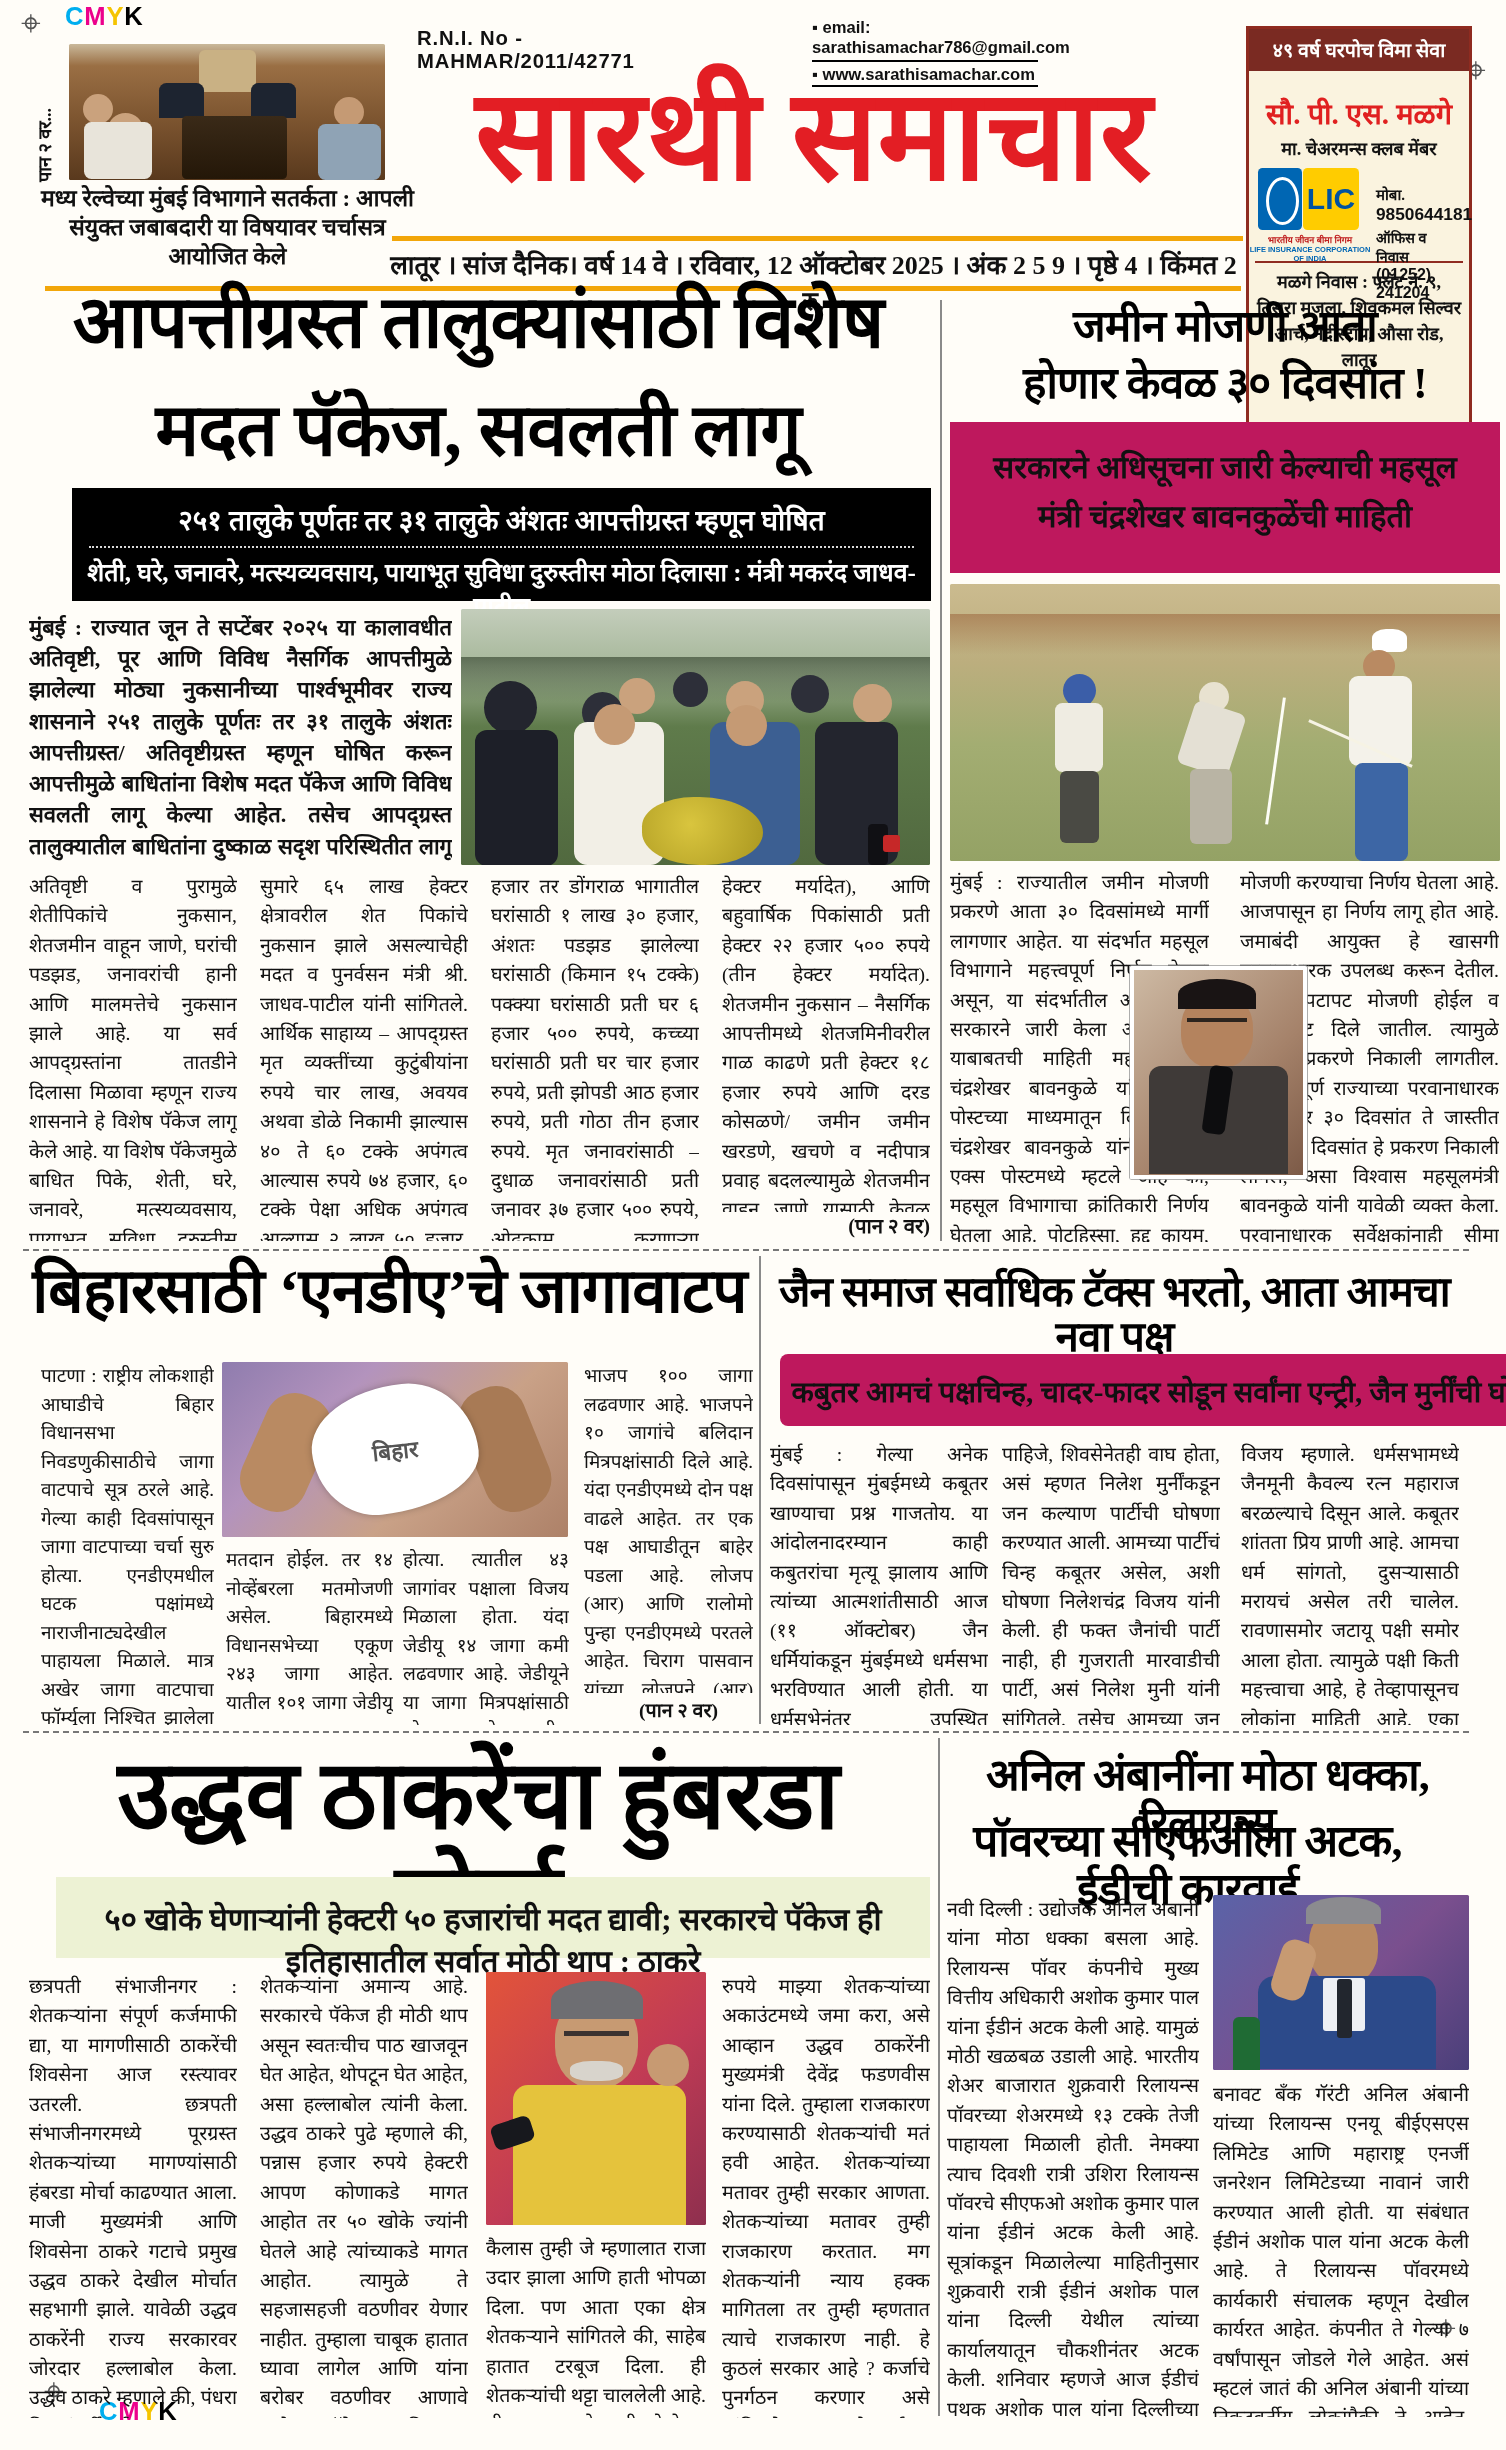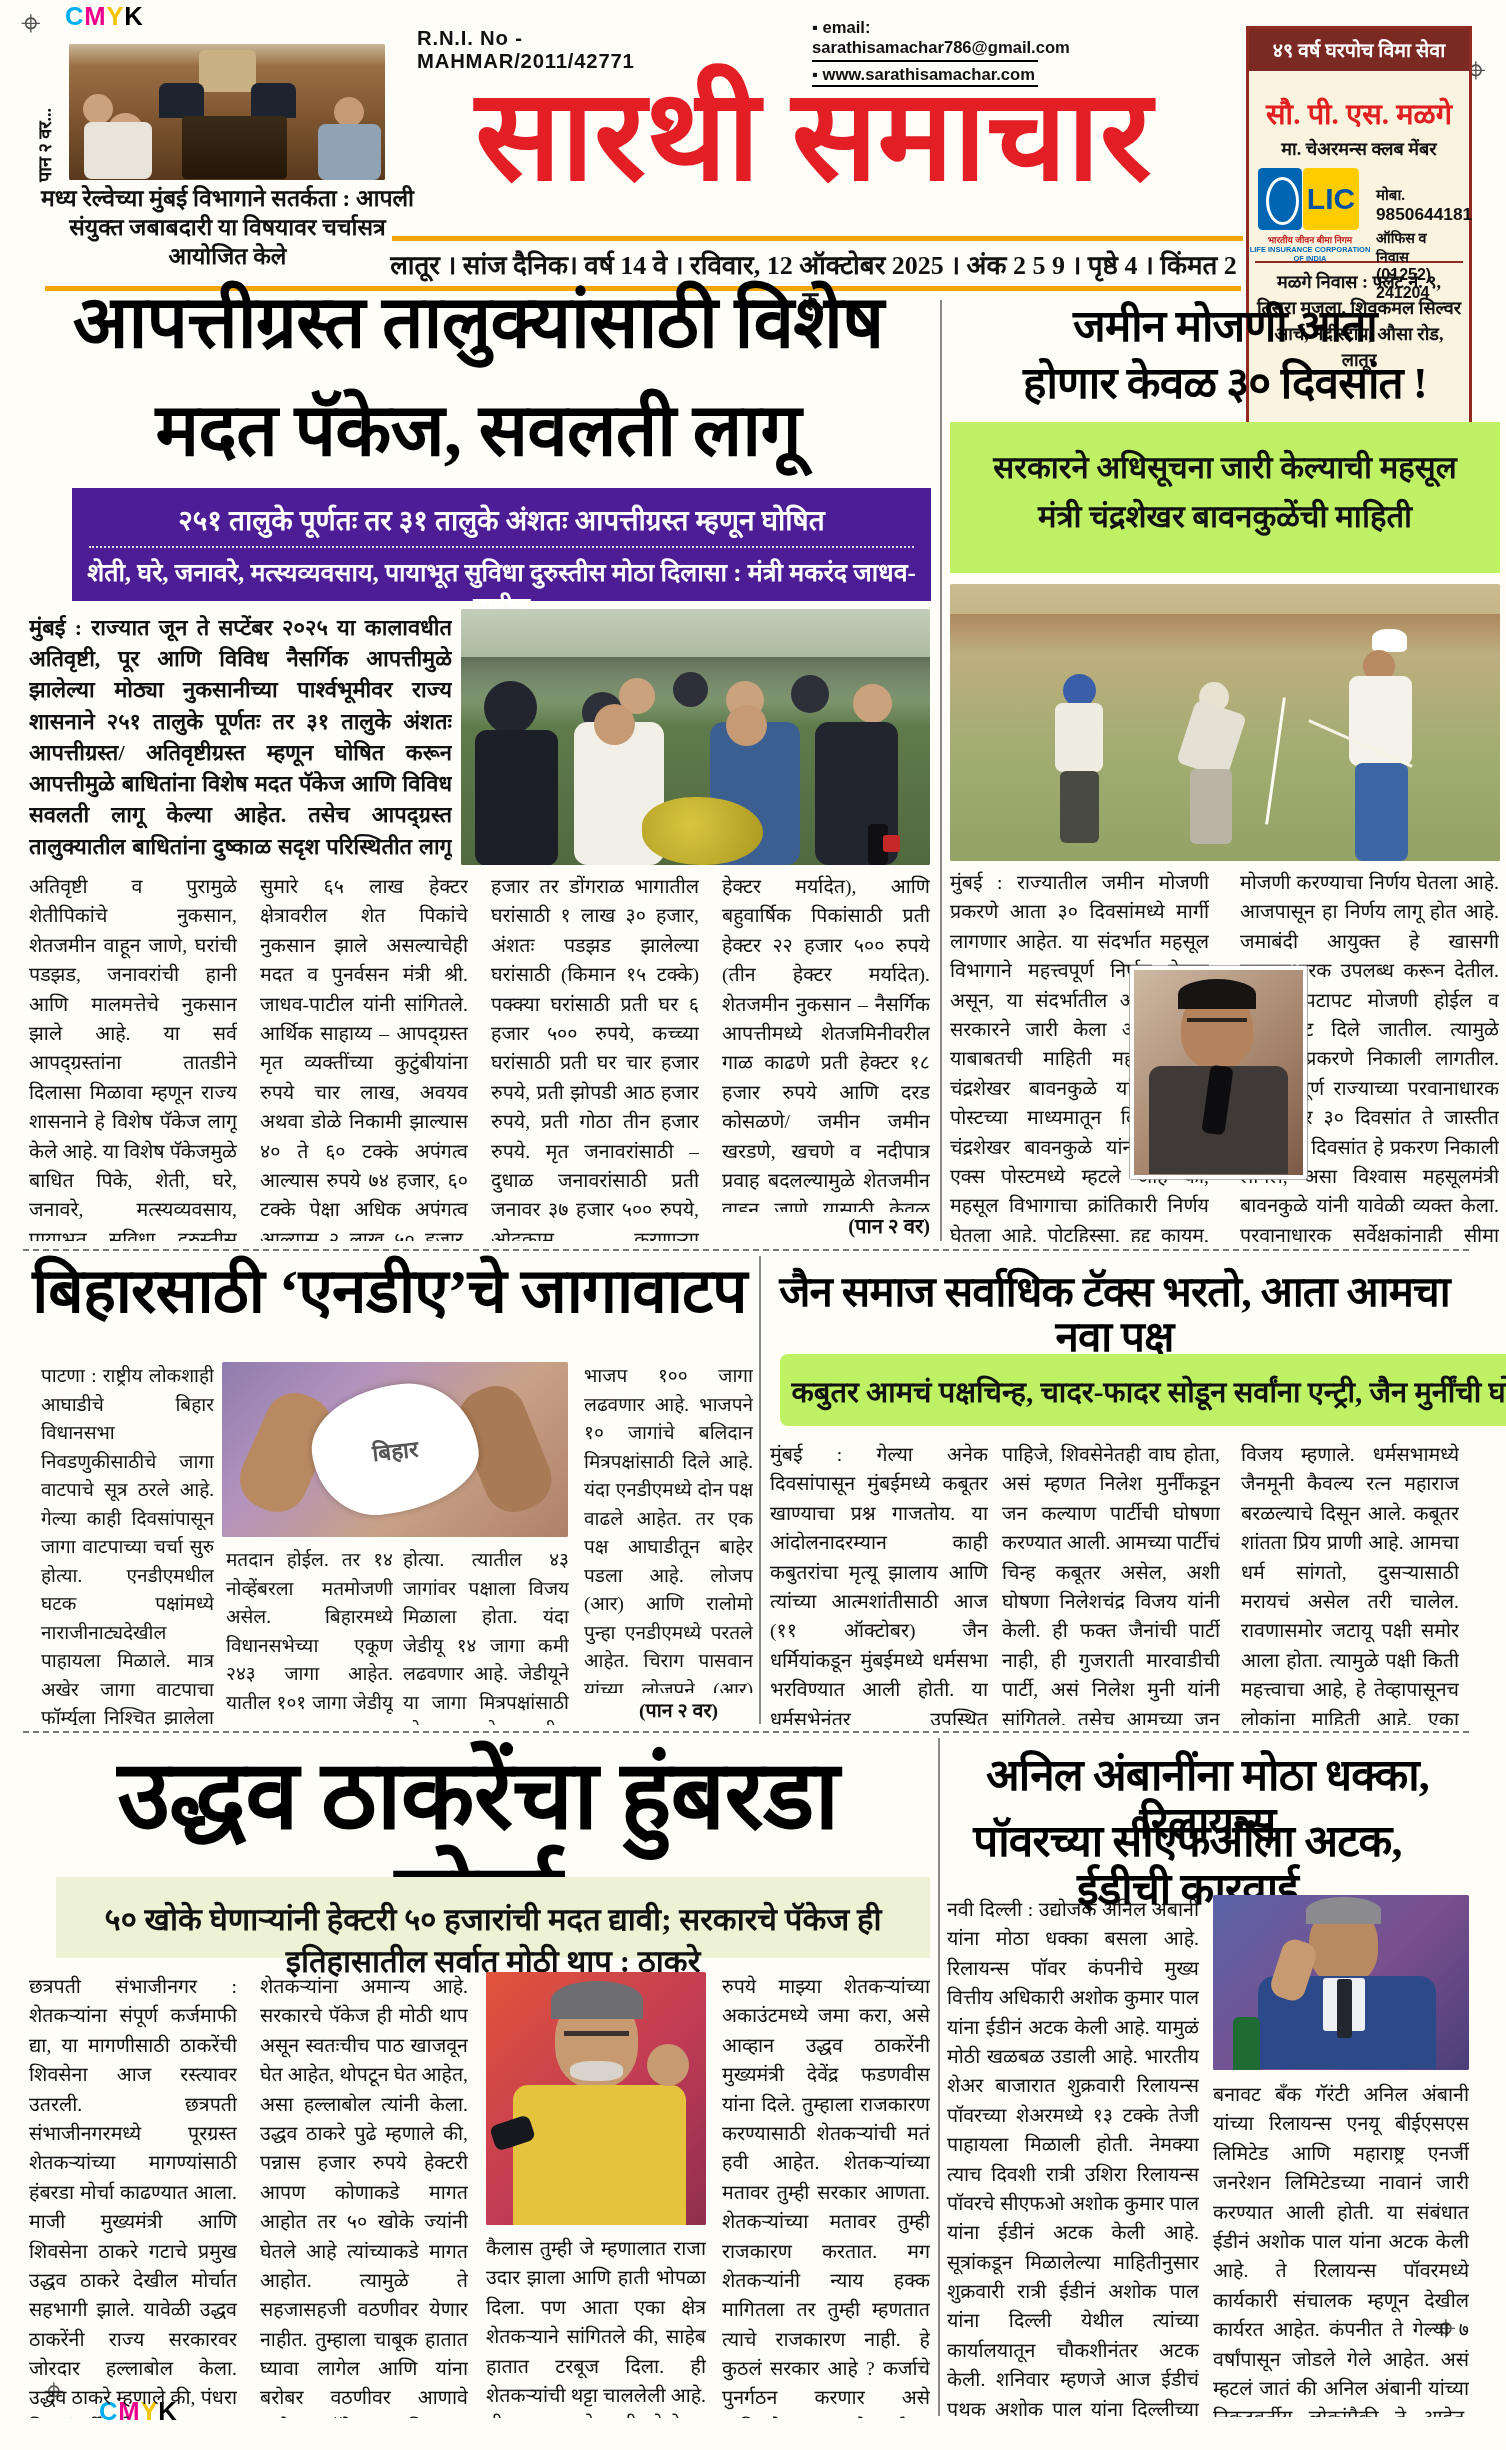--- a/index.html
+++ b/index.html
@@ -6,25 +6,25 @@
   .page{position:relative;width:1506px;height:2450px;background:#fffdf8;margin:0 auto;
         font-family:"Liberation Serif","DejaVu Serif",serif;color:#111;overflow:hidden;}
   .abs{position:absolute;}
   .regmark{color:#555;font-size:35px;font-family:"DejaVu Sans",sans-serif;}
   .cmyk{font-family:"Liberation Sans","DejaVu Sans",sans-serif;font-weight:bold;font-size:25.6px;letter-spacing:0.8px;}
   .photo{position:absolute;overflow:hidden;border-radius:1.5px;}
   .shape{position:absolute;}
   .hl{font-weight:900;text-align:center;line-height:1.08;color:#000;letter-spacing:-0.8px;}
   .col{font-size:19.6px;line-height:1.5;text-align:justify;overflow:hidden;}
   .bold-intro{font-weight:bold;font-size:22px;line-height:1.42;text-align:justify;overflow:hidden;}
-  .banner{background:#4c1d95;color:#fff;text-align:center;}
+  .banner{background:#000000;color:#fff;text-align:center;}
   .banner .l1{font-weight:bold;font-size:28px;padding-top:12px;}
   .banner .dot{border-top:2.3px dotted rgba(255,255,255,.85);width:96%;margin:7.5px auto 6px auto;}
   .banner .l2{font-weight:bold;font-size:25px;}
-  .creambox{background:#bef264;text-align:center;font-weight:bold;}
+  .creambox{background:#be185d;text-align:center;font-weight:bold;}
   .greenbox{background:#edf2d4;text-align:center;font-weight:bold;}
   .yrule{background:#f2a60a;}
   .vrule{background:#8a8a8a;}
   .dashrule{border-top:2.3px dashed #777;height:0;}
   .sans{font-family:"Liberation Sans","DejaVu Sans",sans-serif;}
   .contin{font-weight:bold;}
 </style>
 </head>
 <body>
 

